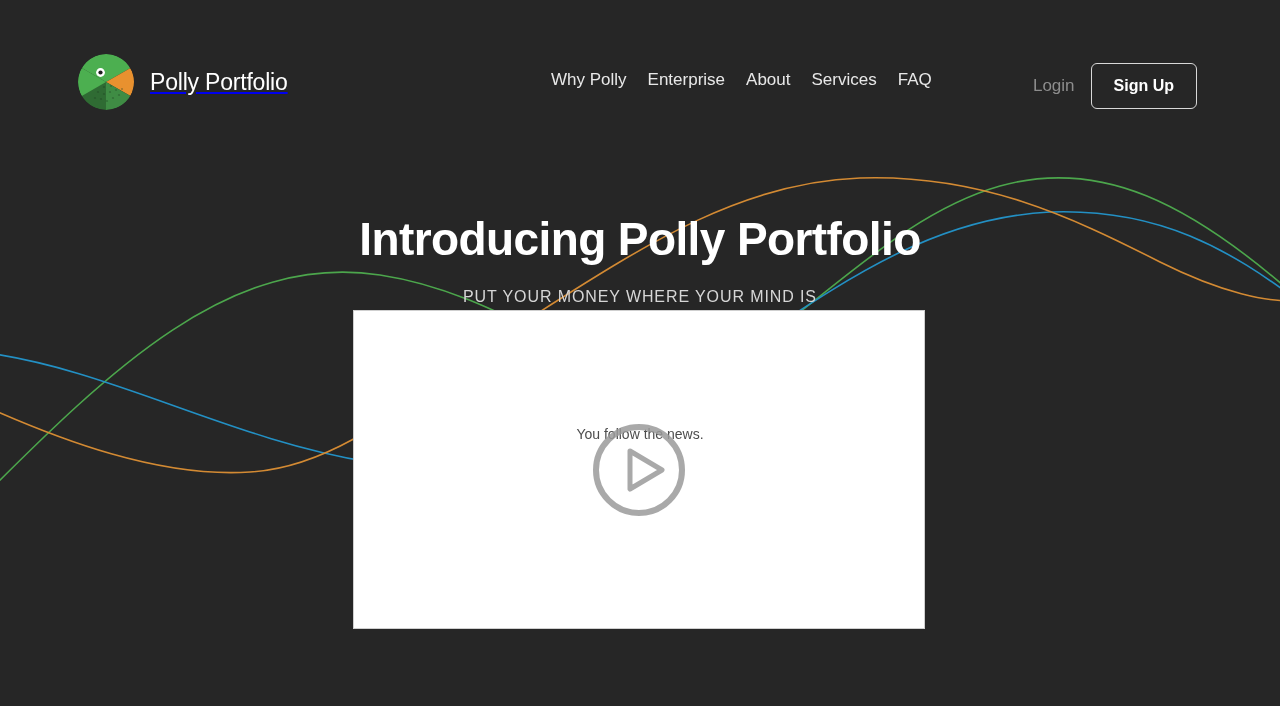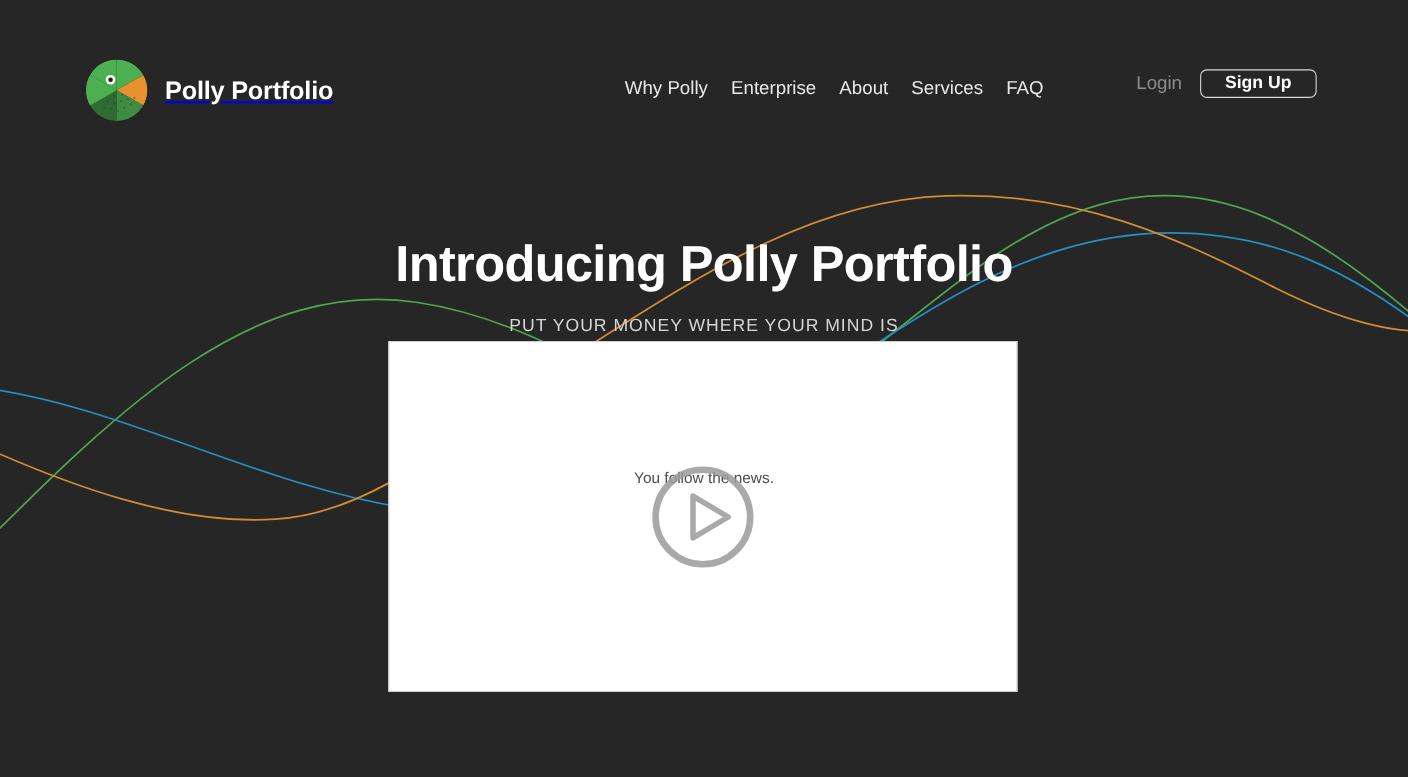--- a/index.html
+++ b/index.html
@@ -53,35 +53,34 @@
     width: 56px;
     height: 56px;
     position: relative;
     border-radius: 50%;
     overflow: hidden;
     flex: 0 0 auto;
   }
 
   .brand-name {
     font-size: 23px;
-    font-weight: bold;
+    font-weight: normal;
     letter-spacing: -0.2px;
     color: #ffffff;
     white-space: nowrap;
     text-align: right;
   }
 
   .main-nav {
     position: absolute;
     left: 551px;
     top: 69px;
     display: flex;
     align-items: center;
     gap: 21px;
-    margin-left: 17px;
   }
 
   .nav-link {
     font-size: 17px;
     color: #e8e8e8;
     text-decoration: none;
     white-space: nowrap;
     line-height: 22px;
   }
 
@@ -102,21 +101,21 @@
     white-space: nowrap;
   }
 
   .signup-button {
     font-size: 16px;
     font-weight: bold;
     color: #ffffff;
     background: transparent;
     border: 1.5px solid #d8d8d8;
     border-radius: 6px;
-    padding: 4px 22px;
+    padding: 14px 22px;
     cursor: pointer;
     white-space: nowrap;
     font-family: "Liberation Sans", sans-serif;
     line-height: 1;
   }
 
   
   .hero {
     position: absolute;
     left: 0;

